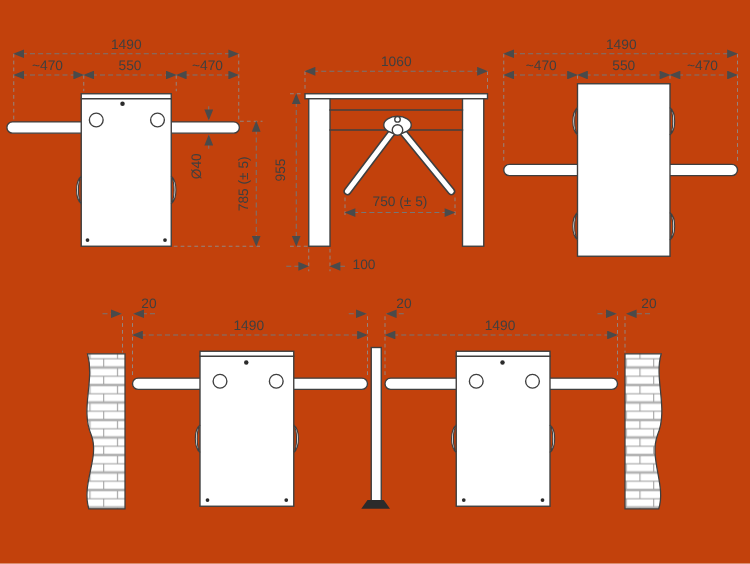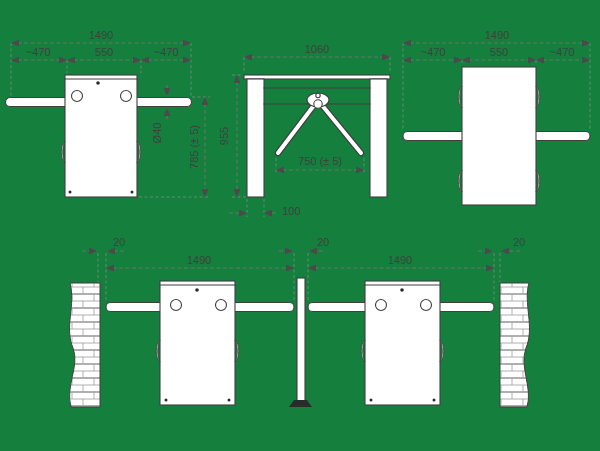--- a/index.html
+++ b/index.html
@@ -1,16 +1,16 @@
 <!DOCTYPE html>
 <html><head>
 <meta charset="utf-8">
 <style>
   html,body{margin:0;padding:0;background:#ffffff;}
-  .page{width:600px;height:451px;background:#15803d;overflow:hidden;position:relative;}
+  .page{width:600px;height:451px;background:#c2410c;overflow:hidden;position:relative;}
   svg{display:block;}
   text.dlabel{font:11px "Liberation Sans", sans-serif;fill:#3f3f3f;}
   .ln{stroke:#3f3f3f;stroke-width:1.1;fill:none;stroke-linecap:square;}
   .fw{fill:#ffffff;stroke:#3f3f3f;stroke-width:1.1;}
   .dim{stroke:#767676;stroke-width:0.8;fill:none;stroke-dasharray:4 2.5;}
   .sdl{stroke:#767676;stroke-width:0.8;fill:none;}
   .ext{stroke:#8e8e8e;stroke-width:0.7;fill:none;stroke-dasharray:3 2.5;}
   .dot{fill:#2b2b2b;stroke:none;}
   .tube-o{stroke:#3f3f3f;stroke-width:6.5;stroke-linecap:round;fill:none;}
   .tube-i{stroke:#ffffff;stroke-width:4;stroke-linecap:round;fill:none;}

